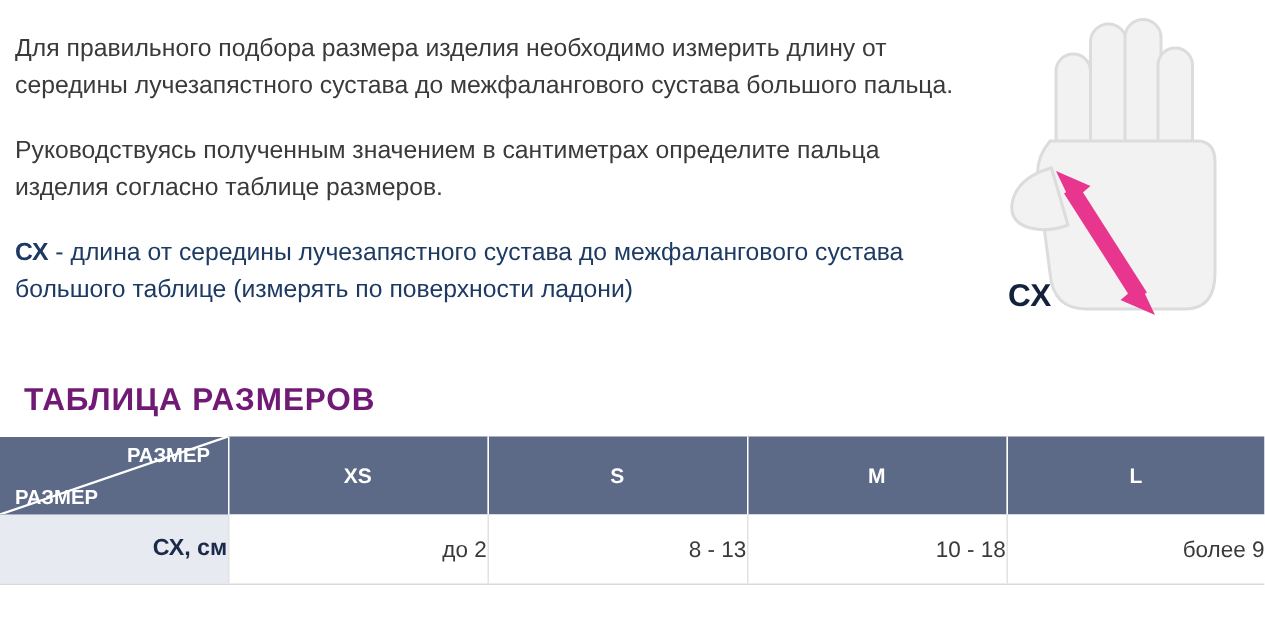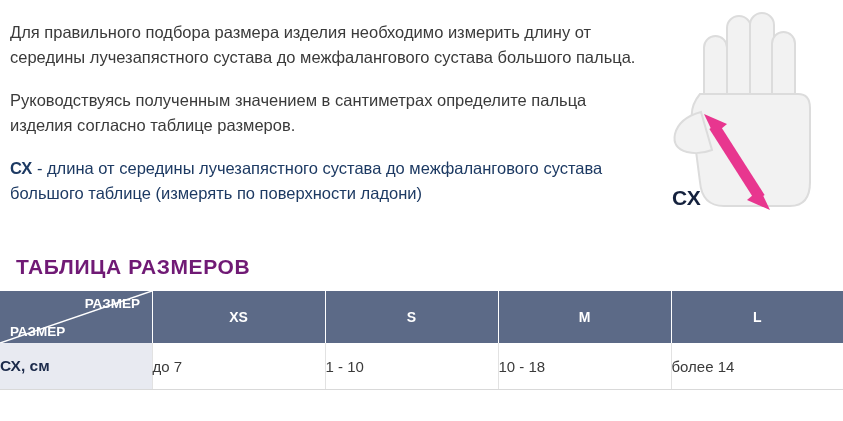--- a/index.html
+++ b/index.html
@@ -136,21 +136,21 @@
     font-size: 13.5px;
     font-weight: bold;
     color: #ffffff;
   }
 
   .body-row td {
     height: 46px;
     background: #ffffff;
     font-size: 15px;
     color: #3a3a3a;
-    text-align: left;
+    text-align: right;
     vertical-align: middle;
     border-right: 1px solid #e2e2e2;
   }
   .body-row td:last-child { border-right: none; }
   .body-row td.metric-cell {
     background: #e8eaf1;
     font-weight: bold;
     color: #1b2a4a;
     font-size: 15.5px;
   }
@@ -230,23 +230,23 @@
         </th>
         <th>XS</th>
         <th>S</th>
         <th>M</th>
         <th>L</th>
       </tr>
     </thead>
     <tbody>
       <tr class="body-row">
         <td class="metric-cell">СХ, см</td>
-        <td>до 7</td>
-        <td>1 - 10</td>
+        <td>до 2</td>
+        <td>8 - 13</td>
         <td>10 - 18</td>
-        <td>более 14</td>
+        <td>более 9</td>
       </tr>
     </tbody>
   </table>
   <div class="table-bottom-rule"></div>
   <div class="bottom-band"></div>
 
 </div>
 
 </body></html>

